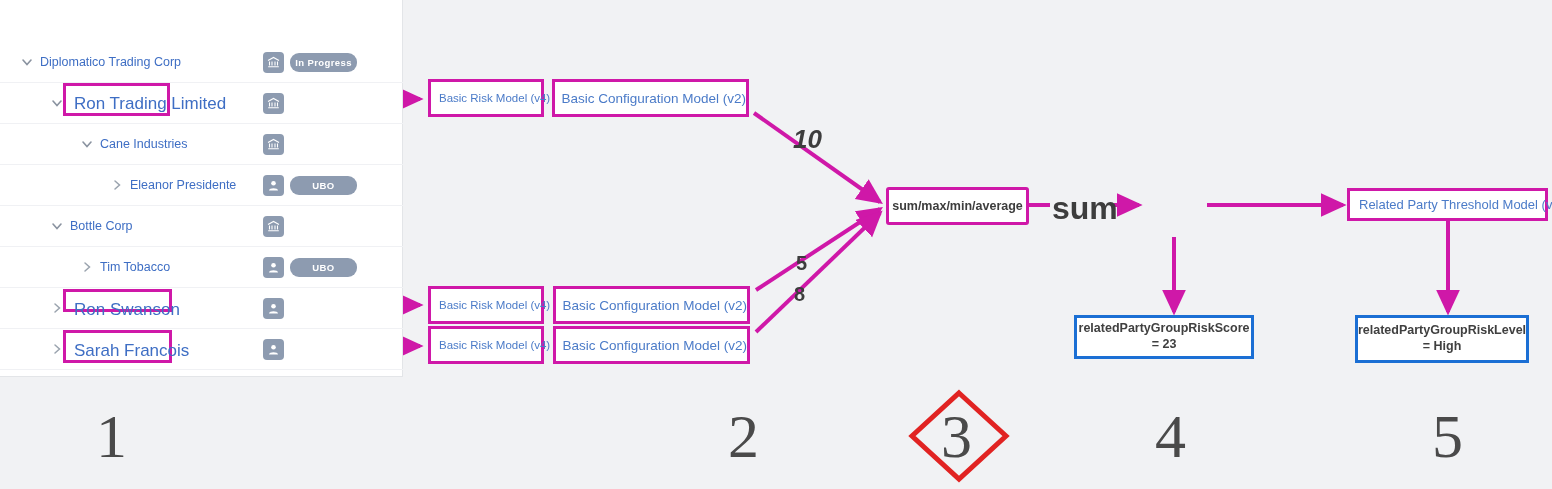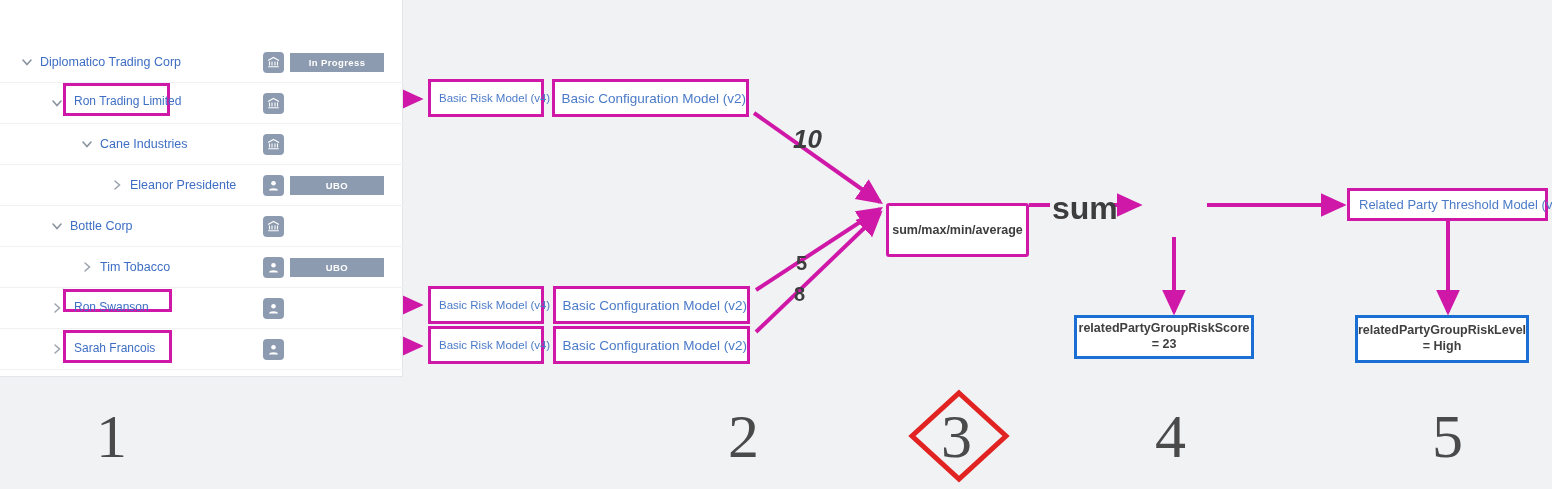--- a/index.html
+++ b/index.html
@@ -47,33 +47,33 @@
     position:absolute;top:13px;
     font-size:12.5px;color:#3e6ec4;white-space:nowrap;
   }
   .row .type-icon{
     position:absolute;left:263px;top:10px;
     width:21px;height:21px;border-radius:4px;background:#8d9bb0;
     display:flex;align-items:center;justify-content:center;
   }
   .row .badge{
     position:absolute;left:290px;top:11px;
-    width:94px;height:19px;border-radius:0;background:#8d9bb0;
+    width:67px;height:19px;border-radius:9px;background:#8d9bb0;
     color:#ffffff;font-size:9.5px;font-weight:bold;letter-spacing:.4px;
     display:flex;align-items:center;justify-content:center;
   }
 
   
   .hl-box{
     position:absolute;border:3px solid #cf18a8;background:#ffffff;
     box-sizing:border-box;z-index:3;
   }
   .hl-box .hl-text{
     position:absolute;left:8px;top:8px;
-    font-size:12px;color:#3e6ec4;white-space:nowrap;
+    font-size:17px;color:#3e6ec4;white-space:nowrap;
   }
 
   
   .mbox{
     position:absolute;box-sizing:border-box;
     border:3px solid #cf18a8;background:#ffffff;
     display:flex;align-items:center;
     z-index:3;
   }
   .mbox span{
@@ -319,21 +319,21 @@
     <span>Basic Risk Model (v4)</span>
   </div>
   <div class="mbox conf" style="left:553px;top:326px;height:38px">
     <span>Basic Configuration Model (v2)</span>
   </div>
 
   <div class="edge-label lbl-10" style="left:793px;top:124px">10</div>
   <div class="edge-label lbl-5" style="left:796px;top:252px">5</div>
   <div class="edge-label lbl-8" style="left:794px;top:283px">8</div>
 
-  <div class="aggbox" style="left:886px;top:203px;width:143px;height:54px">
+  <div class="aggbox" style="left:886px;top:187px;width:143px;height:38px">
     <span>sum/max/min/average</span>
   </div>
 
   <div class="edge-label lbl-sum" style="left:1052px;top:190px">sum</div>
 
 
   <div class="thresholdbox" style="left:1347px;top:188px;width:201px;height:33px">
     <span>Related Party Threshold Model (v3)</span>
   </div>
 

